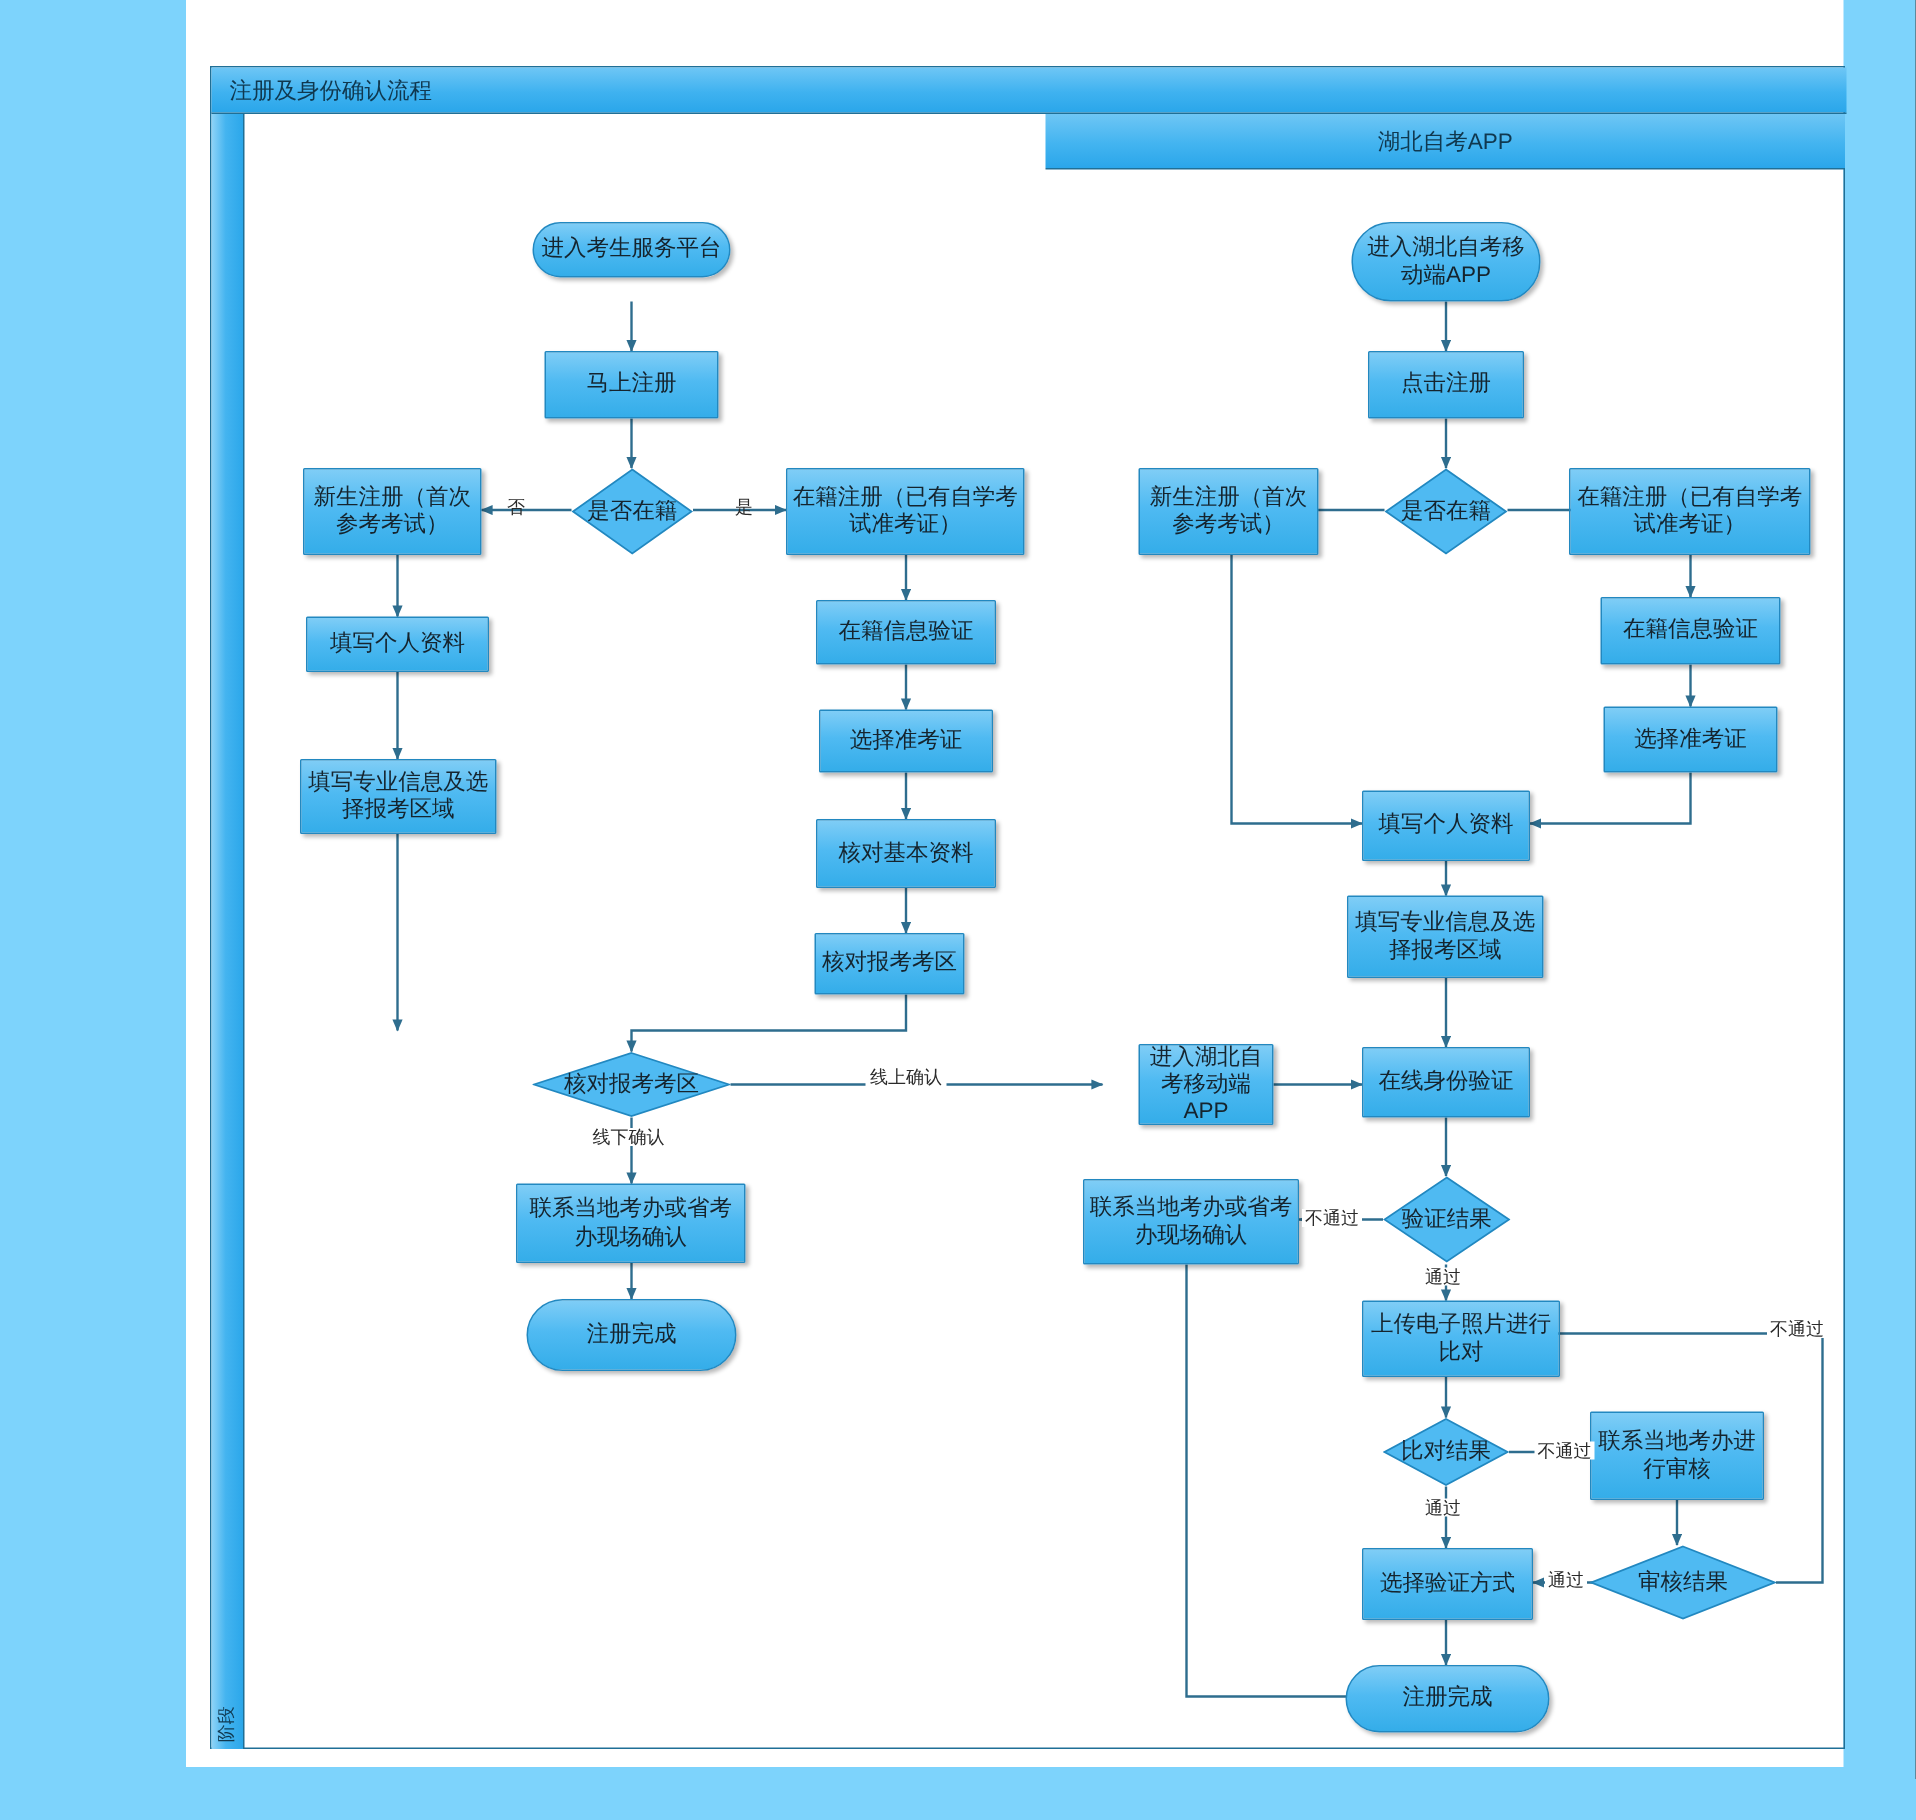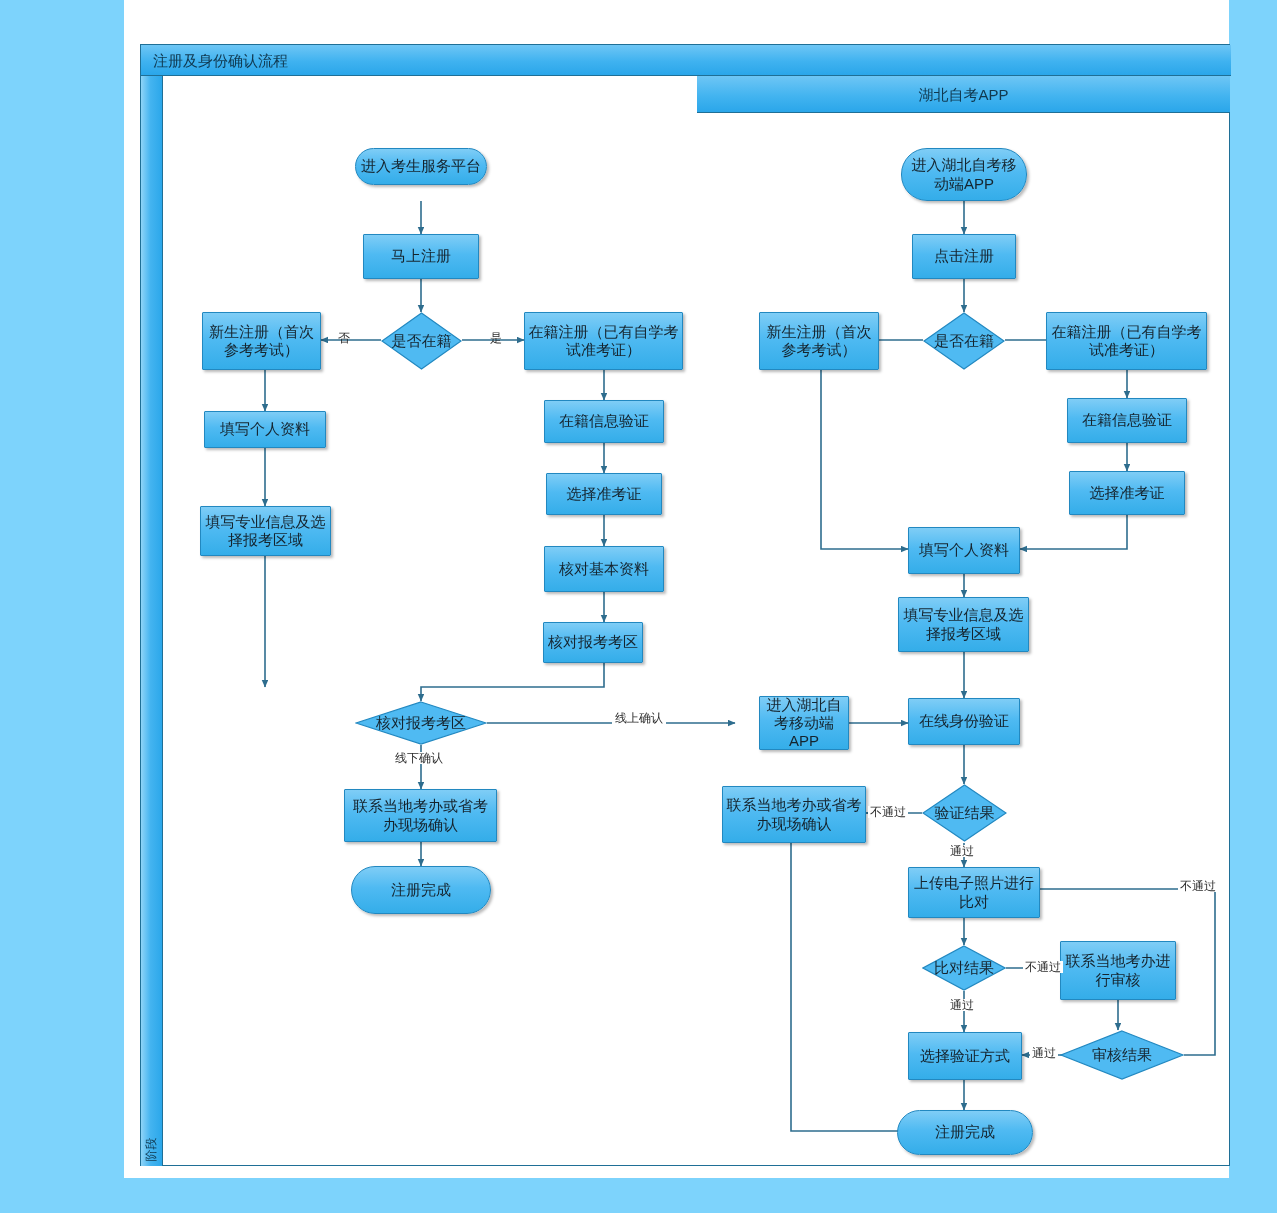--- a/index.html
+++ b/index.html
@@ -243,21 +243,21 @@
         </svg>
       <span class="dtext">审核结果</span>
     </div>
 
     <div class="node term" style="left:897px;top:1110px;width:136px;height:45px;">
         <span>注册完成</span>
       </div>
 
     <div class="edge-label" style="left:338px;top:332px;">否</div>
     <div class="edge-label" style="left:490px;top:332px;">是</div>
-    <div class="edge-label" style="left:612px;top:712px;background:#fff;padding:0 3px;">线上确认</div>
+    <div class="edge-label" style="left:577px;top:712px;background:#fff;padding:0 3px;">线上确认</div>
     <div class="edge-label" style="left:392px;top:752px;background:#fff;padding:0 3px;">线下确认</div>
     <div class="edge-label" style="left:868px;top:806px;background:#fff;padding:0 2px;">不通过</div>
     <div class="edge-label" style="left:948px;top:845px;background:#fff;padding:0 2px;">通过</div>
     <div class="edge-label" style="left:1023px;top:961px;background:#fff;padding:0 2px;">不通过</div>
     <div class="edge-label" style="left:948px;top:999px;background:#fff;padding:0 2px;">通过</div>
     <div class="edge-label" style="left:1178px;top:880px;background:#fff;padding:0 2px;">不通过</div>
     <div class="edge-label" style="left:1030px;top:1047px;background:#fff;padding:0 2px;">通过</div>
 
   </div>
 </div>

